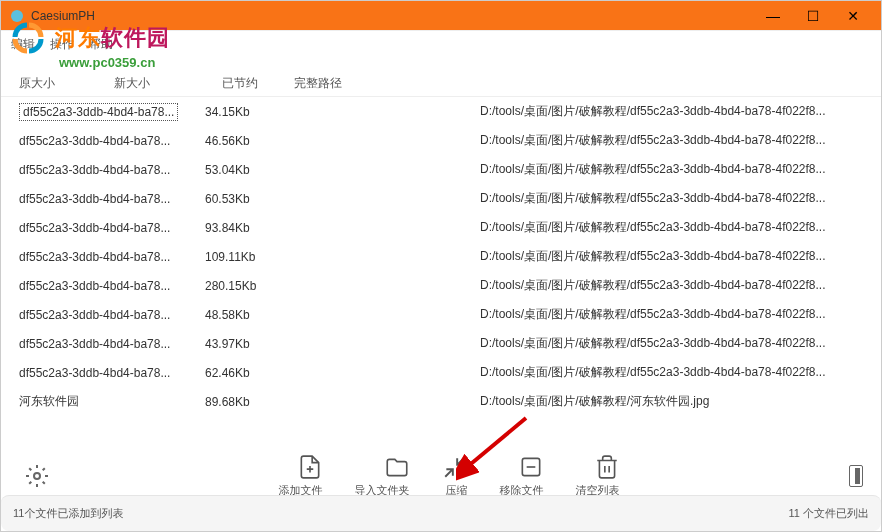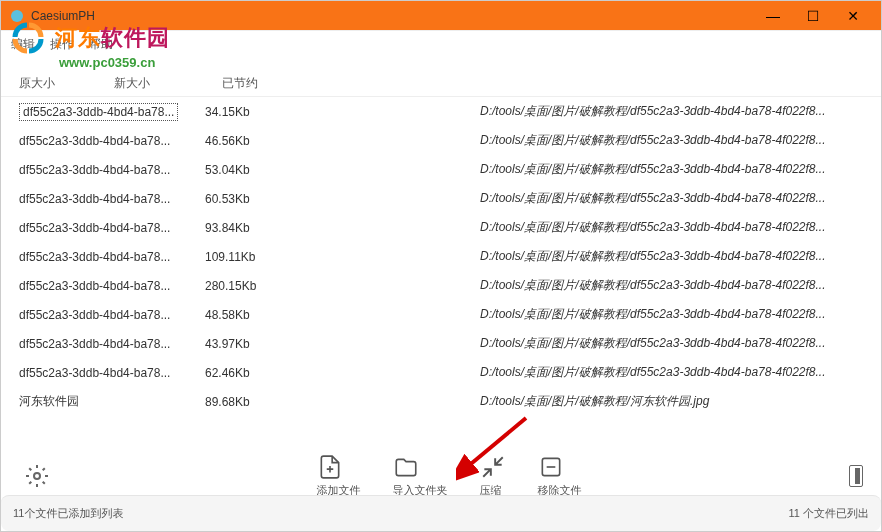--- a/index.html
+++ b/index.html
@@ -30,26 +30,26 @@
     .col-path { flex: 1; }
     
     .list { overflow: hidden; }
     .row { display: flex; height: 29px; align-items: center; padding: 0 18px; font-size: 12px; color: #333; }
     .row.selected .cell-name-inner { border: 1px dotted #555; padding: 1px 3px; }
     .cell-name { width: 186px; white-space: nowrap; overflow: hidden; }
     .cell-name-inner { display: inline-block; }
     .cell-origsize { width: 95px; }
     .cell-newsize { width: 108px; }
     .cell-saved { width: 72px; }
-    .cell-path { flex: 1; white-space: nowrap; overflow: hidden; font-weight: 500; font-style: italic; }
+    .cell-path { flex: 1; white-space: nowrap; overflow: hidden; font-weight: 500; }
     
     .toolbar { position: absolute; bottom: 26px; left: 0; right: 0; height: 58px; display: flex; align-items: center; padding: 0 18px 0 24px; }
     .settings-btn { width: 24px; height: 24px; cursor: pointer; color: #666; }
     .toolbar-center { flex: 1; display: flex; justify-content: center; gap: 32px; }
-    .tool-btn { display: flex; flex-direction: column; align-items: flex-start; gap: 3px; cursor: pointer; color: #555; }
+    .tool-btn { display: flex; flex-direction: column; align-items: flex-end; gap: 3px; cursor: pointer; color: #555; }
     .tool-btn svg { width: 26px; height: 26px; }
     .tool-label { font-size: 11px; }
     .side-toggle { width: 14px; height: 22px; border: 1px solid #666; border-radius: 2px; cursor: pointer; background: #fff; position: relative; }
     .side-toggle::after { content: ''; position: absolute; right: 2px; top: 2px; bottom: 2px; width: 5px; background: #666; }
     
     .statusbar { position: absolute; bottom: 0; left: 0; right: 0; height: 36px; display: flex; align-items: center; justify-content: space-between; padding: 0 12px; font-size: 11px; background: #f5f5f5; color: #555; border-top: 1px solid #e5e5e5; border-radius: 8px; }
     
     .arrow { position: absolute; left: 455px; top: 412px; z-index: 50; pointer-events: none; }
   </style>
 </head>
@@ -85,20 +85,21 @@
       <span class="wm-orange">河东</span><span class="wm-blue">软件园</span>
     </span>
   </div>
   <div class="watermark-url">www.pc0359.cn</div>
 </div>
 
 <div class="header-row">
   <div class="col-origsize">原大小</div>
   <div class="col-newsize">新大小</div>
   <div class="col-saved">已节约</div>
+  <div class="col-path">完整路径</div>
 </div>
 
 <div class="list" id="list">
     <div class="row selected">
       <div class="cell-name"><span class="cell-name-inner">df55c2a3-3ddb-4bd4-ba78...</span></div>
       <div class="cell-origsize">34.15Kb</div>
       <div class="cell-newsize"></div>
       <div class="cell-saved"></div>
       <div class="cell-path">D:/tools/桌面/图片/破解教程/df55c2a3-3ddb-4bd4-ba78-4f022f8...</div>
     </div>
@@ -198,20 +199,26 @@
           <path d="M4 14h6v6M20 10h-6V4M14 10l7-7M3 21l7-7"></path>
         </svg>
       <span class="tool-label">压缩</span>
     </div>
     <div class="tool-btn">
       <svg viewBox="0 0 24 24" fill="none" stroke="currentColor" stroke-width="1.5">
           <rect x="4" y="4" width="16" height="16" rx="2"></rect>
           <path d="M8 12h8"></path>
         </svg>
       <span class="tool-label">移除文件</span>
+    </div>
+    <div class="tool-btn">
+      <svg viewBox="0 0 24 24" fill="none" stroke="currentColor" stroke-width="1.5">
+          <path d="M3 6h18M8 6V4a2 2 0 0 1 2-2h4a2 2 0 0 1 2 2v2m3 0v14a2 2 0 0 1-2 2H7a2 2 0 0 1-2-2V6h14zM10 11v6m4-6v6"></path>
+        </svg>
+      <span class="tool-label">清空列表</span>
     </div>
   </div>
   <div class="side-toggle"></div>
 </div>
 
 <svg class="arrow" width="80" height="70">
   <defs>
       <marker id="ah" markerWidth="10" markerHeight="10" refX="2" refY="3" orient="auto">
         <path d="M0,0 L0,6 L8,3 z" fill="#d40000"></path>
       </marker>

